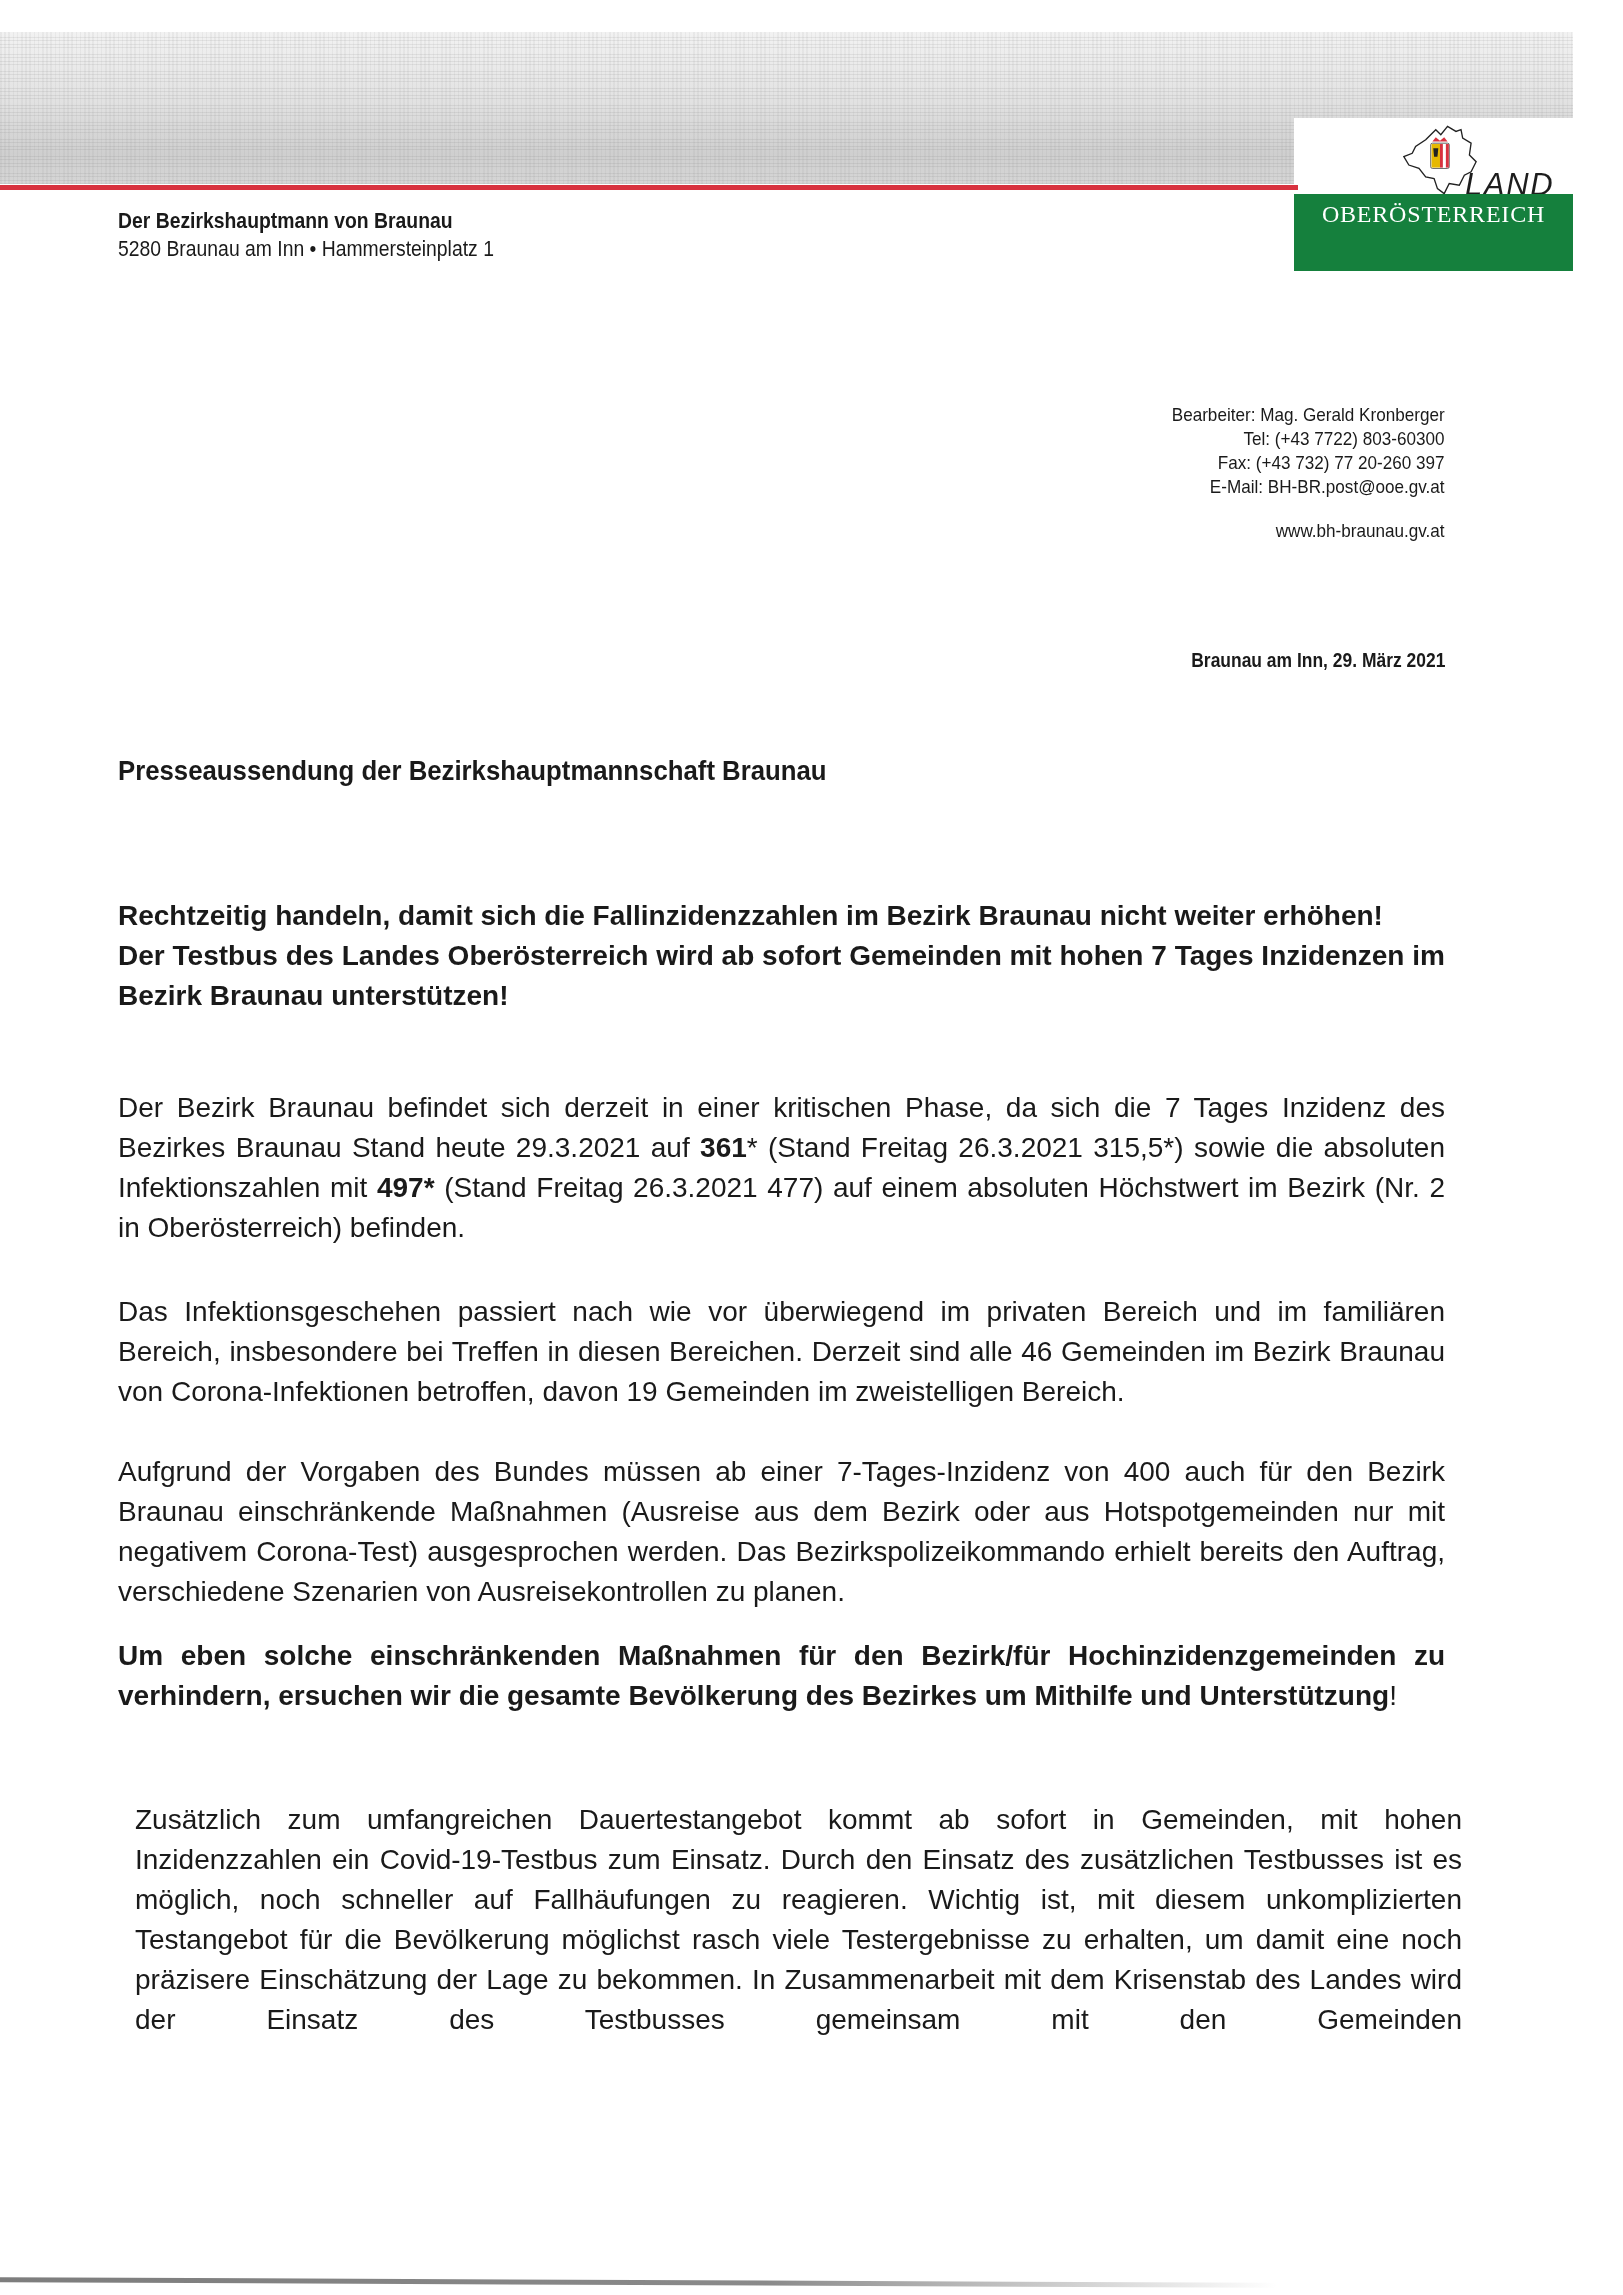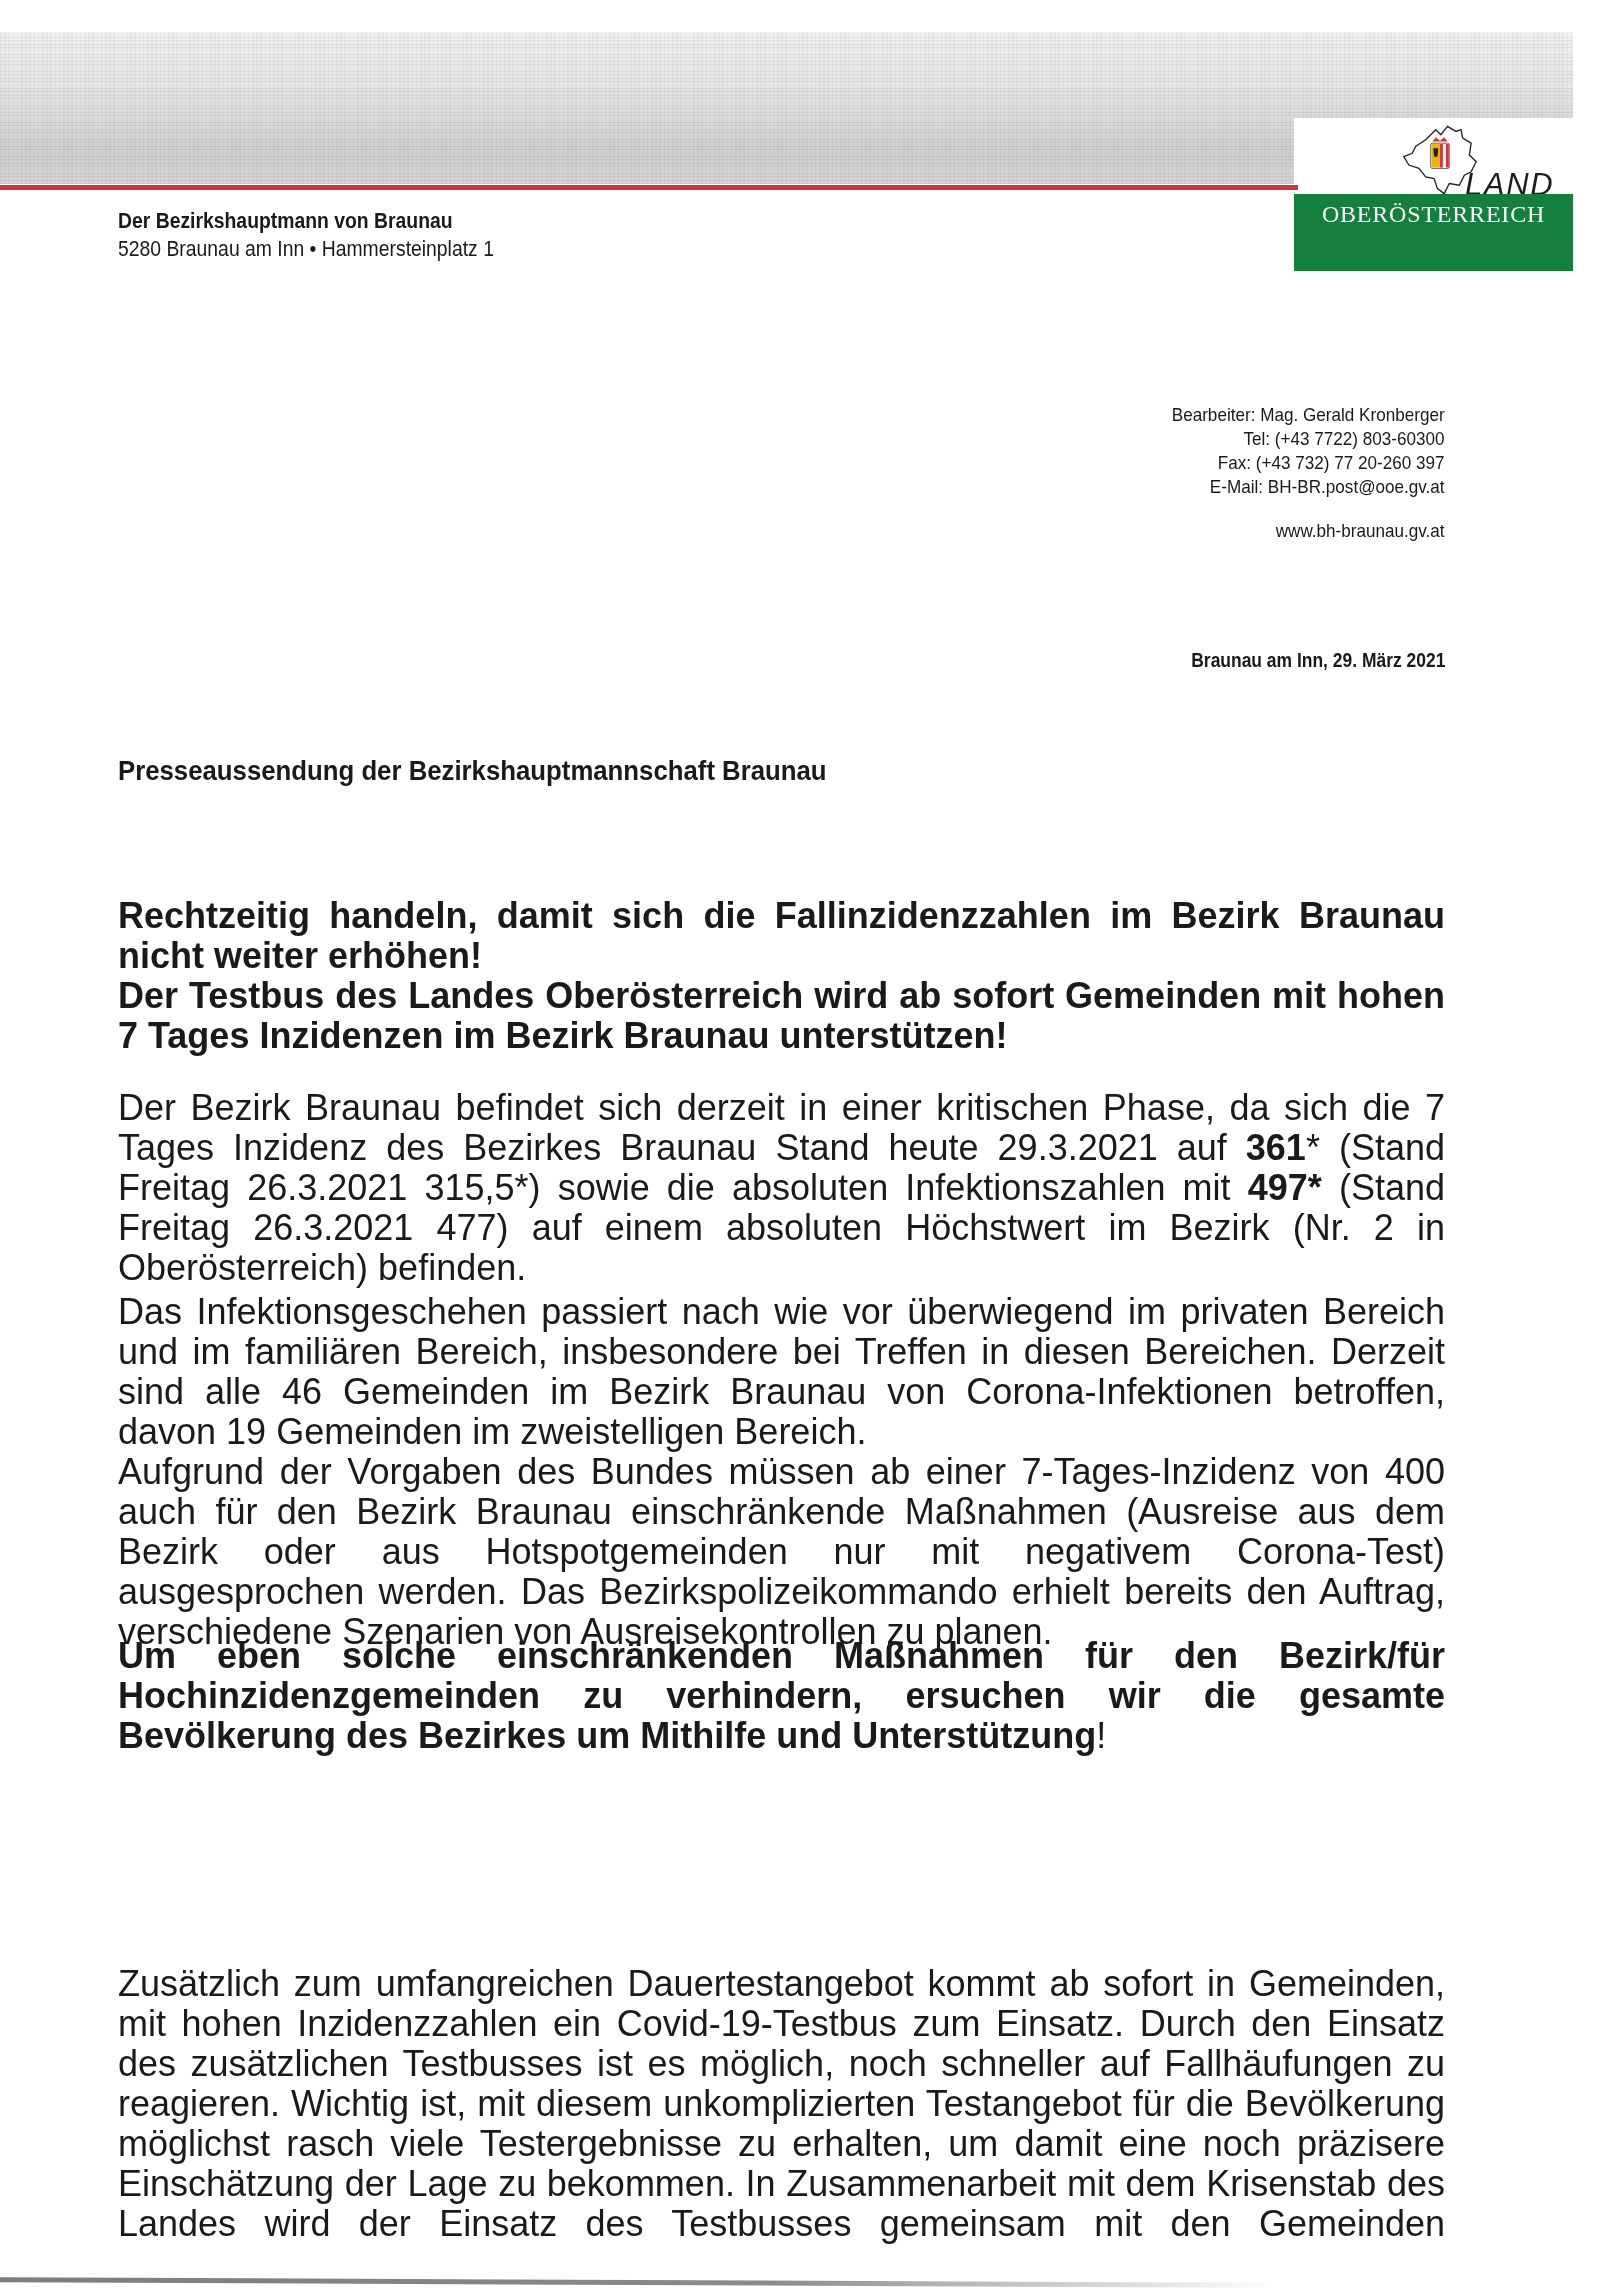--- a/index.html
+++ b/index.html
@@ -20,29 +20,29 @@
 
     .sender { position: absolute; left: 118px; top: 207px; font-size: 22px; line-height: 28px; transform: scaleX(0.88); transform-origin: left top; }
     .sender .name { font-weight: bold; }
 
     .contact { position: absolute; right: 178px; top: 403px; text-align: right; font-size: 18.6px; line-height: 24px; transform: scaleX(0.92); transform-origin: right top; }
     .contact .website { margin-top: 20px; display: block; }
     .date { position: absolute; right: 178px; top: 649px; font-size: 19.4px; font-weight: bold; transform: scaleX(0.9); transform-origin: right top; }
 
     .title { position: absolute; left: 118px; top: 755px; font-size: 28px; font-weight: bold; transform: scaleX(0.92); transform-origin: left top; }
 
-    .body { position: absolute; left: 118px; width: 1327px; font-size: 36px; line-height: 40px; text-align: justify; }
+    .body { position: absolute; left: 118px; width: 1327px; font-size: 28px; line-height: 40px; text-align: justify; }
     .body p { margin: 0; }
     .bold { font-weight: bold; }
     .headline { top: 896px; }
     .para1 { top: 1088px; }
     .para2 { top: 1292px; }
     .para3 { top: 1452px; }
     .para4 { top: 1636px; }
-    .para5 { top: 1964px; }
+    .para5 { top: 1800px; margin-left: 17px; }
     .justify-lines p { text-align: justify; text-align-last: left; }
 
     .bottom-shadow { position: absolute; left: 0; top: 2280px; width: 1277px; height: 5px; background: linear-gradient(90deg, #7d7d7d 0%, #8a8a8a 60%, rgba(150,150,150,0) 100%); transform: skewY(0.25deg); }
   </style>
 </head>
 <body>
 
 <div class="noise-band"></div>
 <div class="logo-cutout"></div>
 <div class="red-line"></div>

